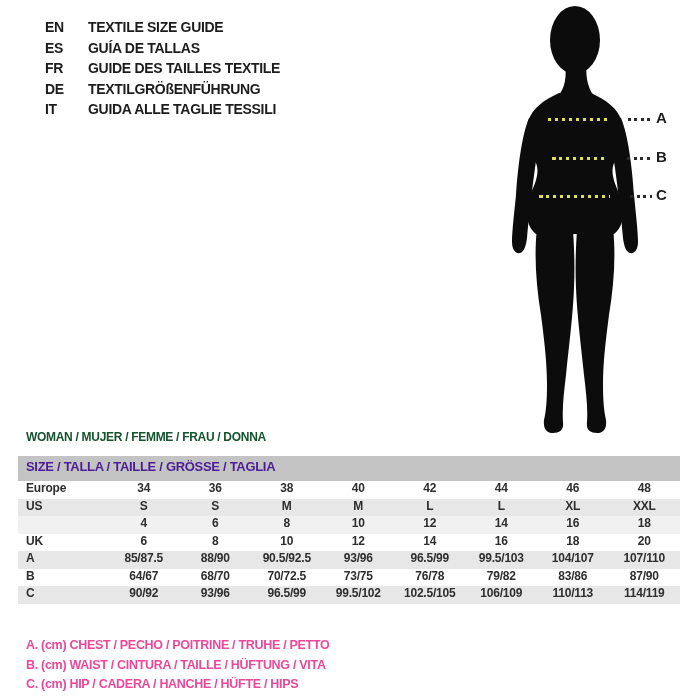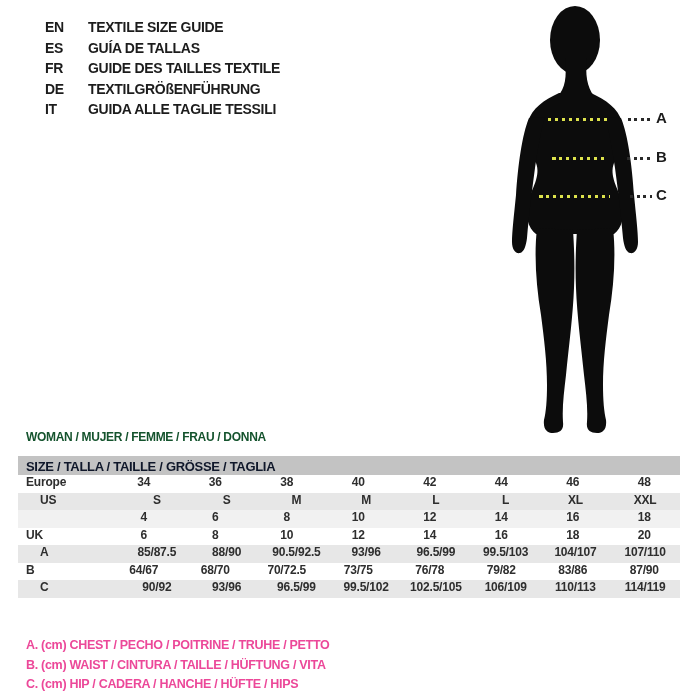--- a/index.html
+++ b/index.html
@@ -94,41 +94,41 @@
   }
 
   
   .size-table {
     position: absolute;
     left: 18px;
     top: 456px;
     width: 662px;
   }
   .size-table-header {
-    height: 19px;
+    height: 25px;
     line-height: 21px;
     background: var(--header-bg);
     font-weight: bold;
     font-size: 13px;
     letter-spacing: -0.3px;
-    color: #0f172a;
+    color: #4c1d95;
     padding-left: 8px;
     box-sizing: border-box;
   }
   .size-row {
     display: flex;
     height: 17.5px;
     align-items: flex-start;
     font-weight: bold;
     font-size: 12px;
     letter-spacing: -0.2px;
     color: #2e2e2e;
   }
   .size-row.shade-white     { background: #ffffff; }
-  .size-row.shade-gray      { background: var(--row-gray); padding-left: 14px; }
+  .size-row.shade-gray      { background: var(--row-gray); }
   .size-row.shade-lightgray { background: var(--row-lightgray); }
   .size-row-label {
     width: 90px;
     padding-left: 8px;
     box-sizing: border-box;
     white-space: nowrap;
   }
   .size-cell {
     flex: 1;
     text-align: center;

